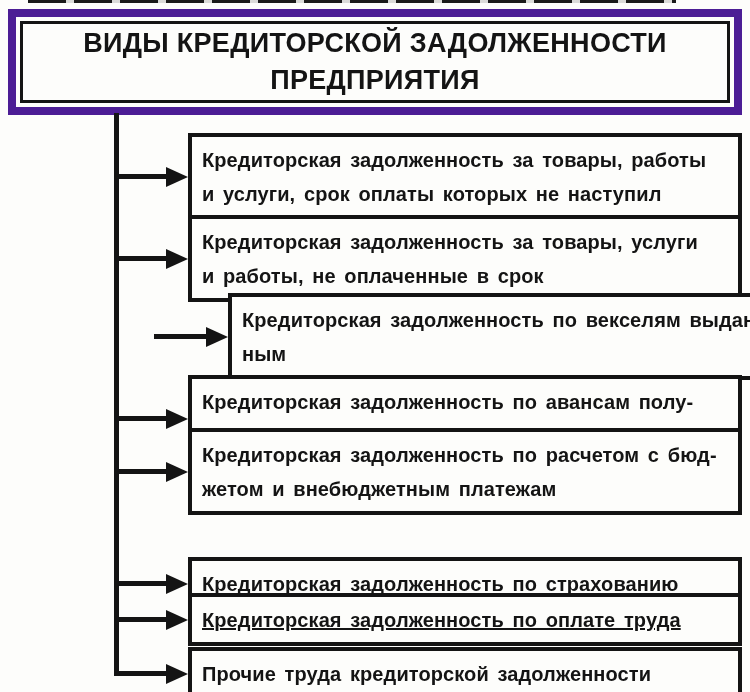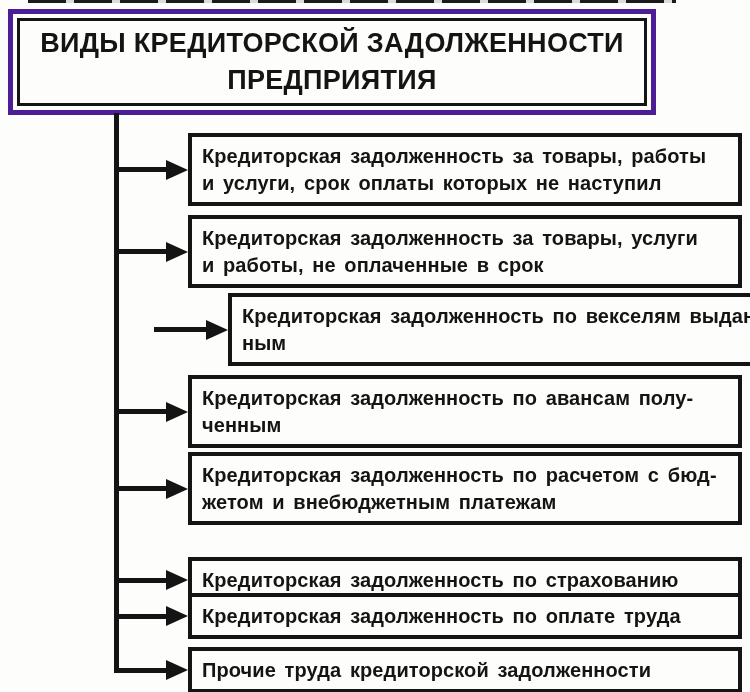--- a/index.html
+++ b/index.html
@@ -18,23 +18,23 @@
     left: 28px; top: 0;
     width: 648px; height: 3px;
     background: repeating-linear-gradient(90deg,
       #1a1a1a 0px, #1a1a1a 38px,
       rgba(20,20,20,0.15) 38px, rgba(20,20,20,0.15) 46px);
   }
   
   #title-box {
     position: absolute;
     left: 8px; top: 9px;
-    width: 648px; height: 106px;
+    width: 734px; height: 106px;
     box-sizing: border-box;
-    border: 5px solid #4c1d95;
+    border: 8px solid #4c1d95;
     background: #fdfdfb;
   }
   #title-inner {
     position: absolute;
     inset: 4px;
     border: 3px solid #141414;
     display: flex;
     align-items: center;
     justify-content: center;
   }
@@ -57,23 +57,23 @@
   .row {
     position: absolute;
     left: 114px;
     display: flex;
     align-items: stretch;
   }
   .row:nth-child(1) { top: 133px; }
   .row:nth-child(2) { top: 215px; }
   .row:nth-child(3) { top: 293px; margin-left: 40px; }
   .row:nth-child(4) { top: 375px; }
-  .row:nth-child(5) { top: 452px; justify-content: space-between; }
+  .row:nth-child(5) { top: 428px; justify-content: space-between; }
   .row:nth-child(6) { top: 557px; }
-  .row:nth-child(7) { top: 593px; }
+  .row:nth-child(7) { top: 593px; text-decoration: underline; }
   .row:nth-child(8) { top: 647px; }
   .arrow {
     width: 74px;
     flex: 0 0 74px;
     display: flex;
     align-items: center;
   }
   .arrow .shaft {
     flex: 1;
     height: 5px;
@@ -90,21 +90,21 @@
     width: 554px;
     border: 4px solid #141414;
     background: #fdfdfb;
     padding: 6px 10px 5px 10px;
   }
   .node-label {
     display: block;
     white-space: pre-line;
     font-weight: 700;
     font-size: 20px;
-    line-height: 27px;
+    line-height: 34px;
     word-spacing: 3px;
     letter-spacing: 0.1px;
   }
 </style>
 </head>
 <body>
 
 <div id="canvas">
 
   <div id="scan-line"></div>

